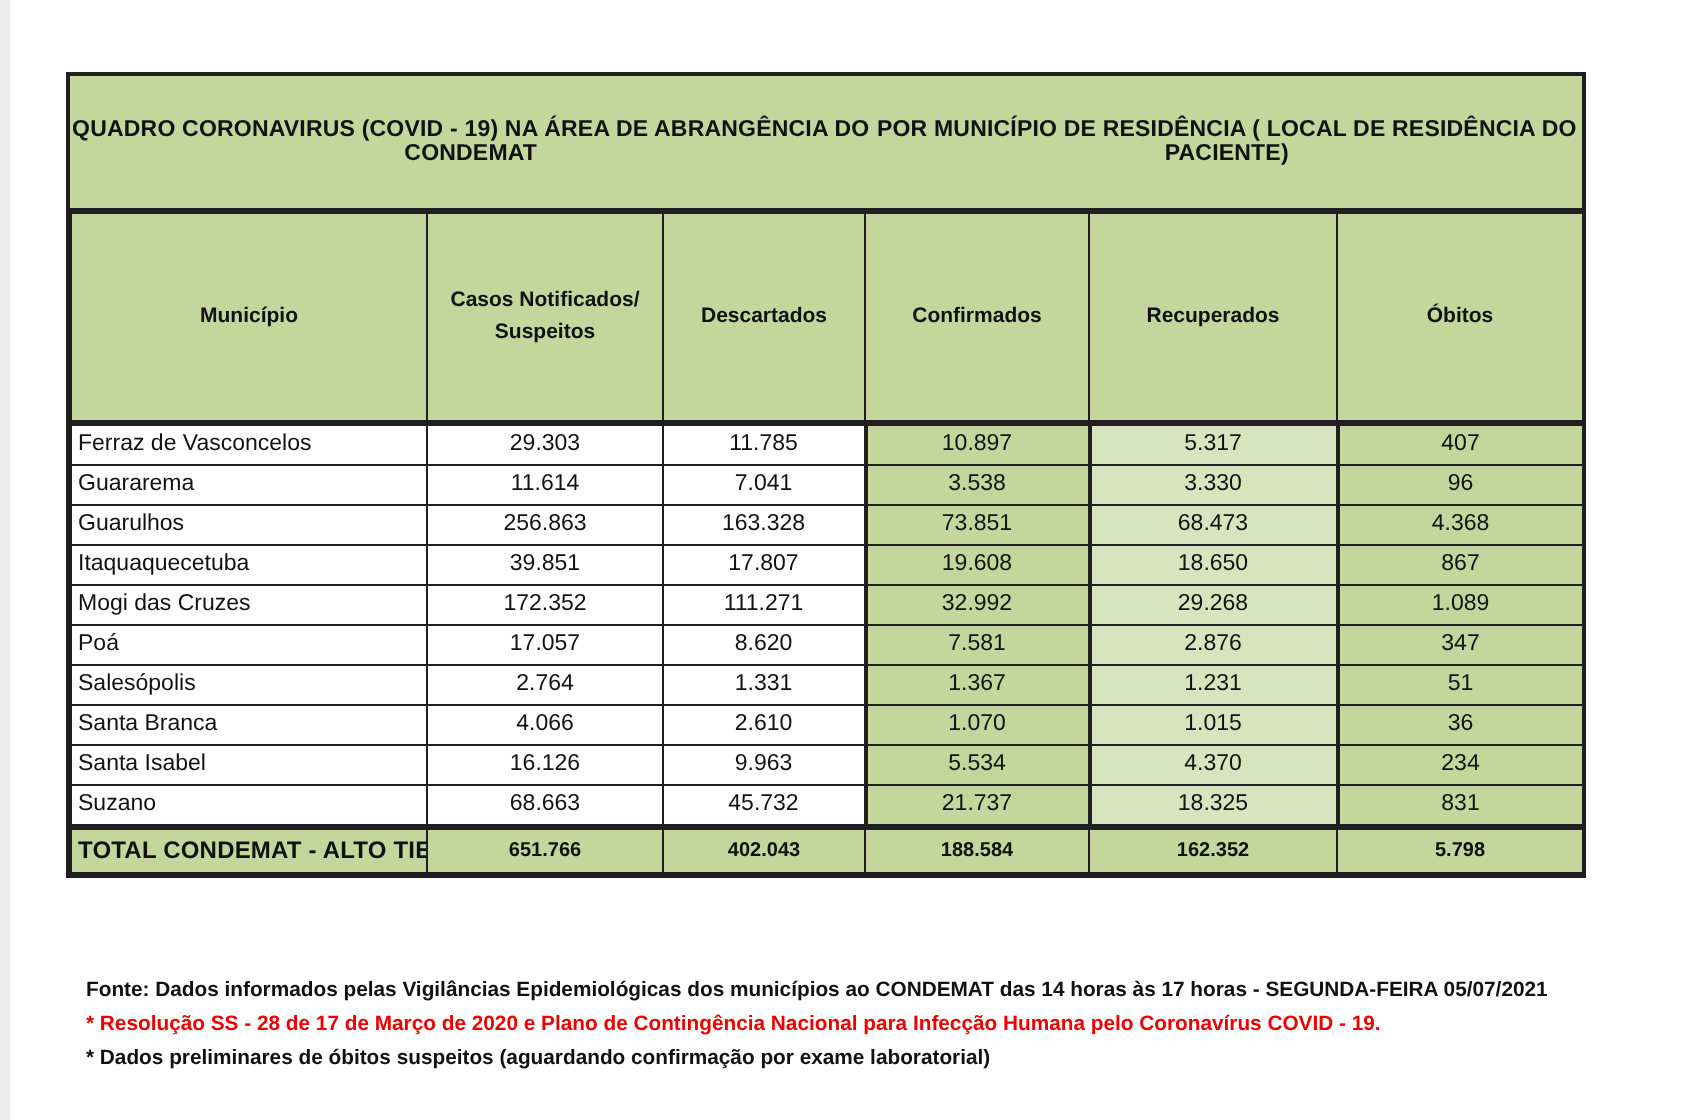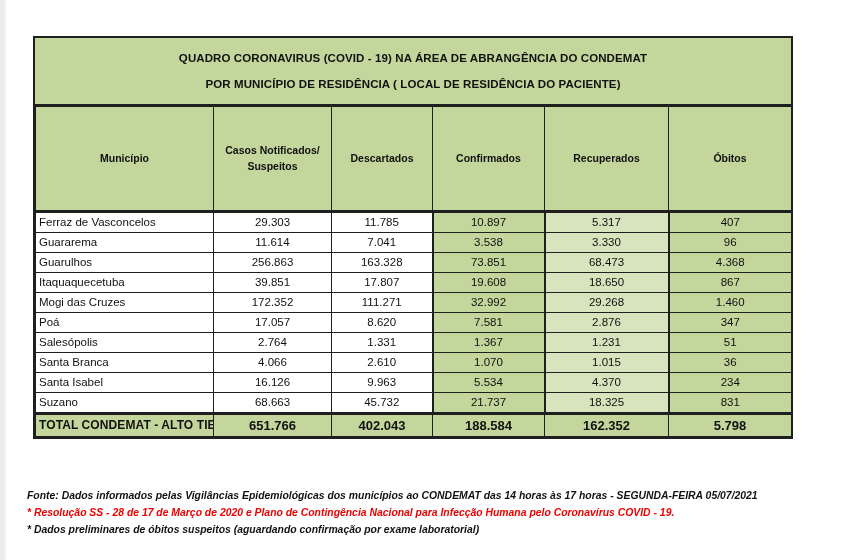--- a/index.html
+++ b/index.html
@@ -23,21 +23,21 @@
     background:#ececec;border-right:2px solid #fafafa;
   }
   .table-wrap{
     position:absolute;left:33px;top:36px;width:760px;
     border:2px solid var(--border);
     background:#ffffff;
   }
   .title-box{
     height:68px;background:var(--green);
     border-bottom:2px solid var(--border);
-    display:flex;flex-direction:column;justify-content:space-evenly;
+    display:flex;flex-direction:row;justify-content:space-evenly;
     align-items:center;text-align:center;
     font-weight:bold;font-size:11.5px;letter-spacing:.1px;
   }
   table{
     width:100%;border-collapse:collapse;table-layout:fixed;
   }
   col.c-mun{width:178px;}
   col.c-cas{width:118px;}
   col.c-des{width:101px;}
   col.c-con{width:112px;}
@@ -55,25 +55,25 @@
     font-size:11.5px;text-align:center;vertical-align:middle;
     background:#ffffff;line-height:19px;
     overflow:hidden;white-space:nowrap;
   }
   td.name{text-align:left;padding-left:3px;}
   td.bg-con,td.bg-obi{background:var(--green);border-left-width:2px;}
   td.bg-rec{background:var(--light-green);border-left-width:2px;}
   tr.total td{
     background:var(--green);font-weight:bold;
     border-top:3px solid var(--border);height:21px;line-height:21px;
-    font-size:13px;
+    font-size:10px;
   }
   tr.total td.name{font-size:12px;letter-spacing:.1px;}
   .footnotes{
-    position:absolute;left:27px;top:487px;width:800px;font-style:italic;
+    position:absolute;left:43px;top:487px;width:800px;
   }
   .note{
     font-size:10.4px;font-weight:bold;line-height:17px;
     white-space:nowrap;color:var(--ink);
   }
   .note.red{color:var(--red);}
 </style>
 </head>
 <body>
 
@@ -135,21 +135,21 @@
         <td class="bg-con">19.608</td>
         <td class="bg-rec">18.650</td>
         <td class="bg-obi">867</td>
       </tr>
       <tr>
         <td class="name">Mogi das Cruzes</td>
         <td>172.352</td>
         <td>111.271</td>
         <td class="bg-con">32.992</td>
         <td class="bg-rec">29.268</td>
-        <td class="bg-obi">1.460</td>
+        <td class="bg-obi">1.089</td>
       </tr>
       <tr>
         <td class="name">Poá</td>
         <td>17.057</td>
         <td>8.620</td>
         <td class="bg-con">7.581</td>
         <td class="bg-rec">2.876</td>
         <td class="bg-obi">347</td>
       </tr>
       <tr>

